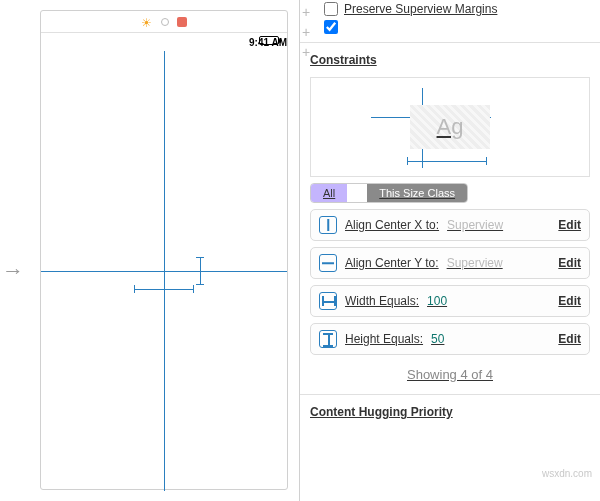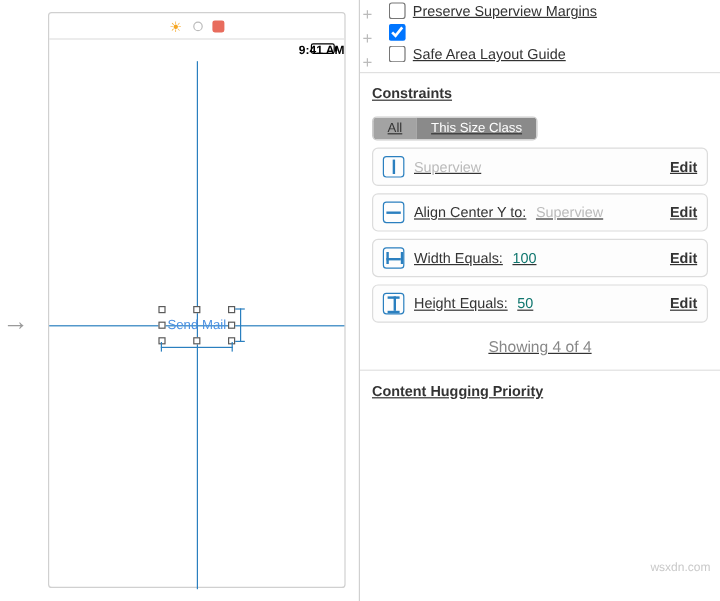--- a/index.html
+++ b/index.html
@@ -41,22 +41,22 @@
 .section-header { font-weight: 600; padding: 10px 10px 6px; border-top: 1px solid #e0e0e0; margin-top: 6px; }
 .constraints-preview { margin: 4px 10px; height: 100px; border: 1px solid #e0e0e0; display: flex; align-items: center; justify-content: center; position: relative; }
 .ag-box { width: 80px; height: 44px; background: repeating-linear-gradient(45deg, #eee, #eee 3px, #f7f7f7 3px, #f7f7f7 6px); display: flex; align-items: center; justify-content: center; color: #bbb; font-size: 22px; position: relative; }
 .cp-line { position: absolute; background: #2a7fbf; }
 .cp-v { width: 1px; height: 80px; left: 40%; top: 10px; }
 .cp-h { height: 1px; width: 120px; top: 40%; left: 60px; }
 .cp-dim { height: 1px; width: 80px; bottom: 14px; left: 96px; }
 .cp-dim::before, .cp-dim::after { content: ""; position: absolute; width: 1px; height: 8px; background: #2a7fbf; top: -4px; }
 .cp-dim::before { left: 0; } .cp-dim::after { right: 0; }
 .seg { display: flex; margin: 6px 10px; border: 1px solid #ccc; border-radius: 4px; overflow: hidden; width: fit-content; }
-.seg-btn { padding: 3px 12px; font-size: 11px; background: #a3a3a3; cursor: pointer; }
-.seg-btn.active { background: #8a8a8a; color: #fff; }
+.seg-btn { padding: 3px 12px; font-size: 11px; background: #c4b5fd; cursor: pointer; }
+.seg-btn.active { background: #8a8a8a; color: #fff; margin-left: 20px; }
 .constraint-row { display: flex; align-items: center; margin: 6px 10px; border: 1px solid #dcdcdc; border-radius: 5px; padding: 6px 8px; background: #fdfdfd; gap: 8px; }
 .c-icon { width: 18px; height: 18px; border: 1.5px solid #2a7fbf; border-radius: 3px; position: relative; flex-shrink: 0; }
 .c-icon.cx::after { content: ""; position: absolute; left: 50%; top: 2px; bottom: 2px; width: 1.5px; background: #2a7fbf; transform: translateX(-50%); }
 .c-icon.cy::after { content: ""; position: absolute; top: 50%; left: 2px; right: 2px; height: 1.5px; background: #2a7fbf; transform: translateY(-50%); }
 .c-icon.w::before { content: ""; position: absolute; top: 50%; left: 2px; right: 2px; height: 1.5px; background: #2a7fbf; }
 .c-icon.w::after { content: ""; position: absolute; left: 2px; top: 3px; bottom: 3px; width: 1.5px; background: #2a7fbf; box-shadow: 12px 0 0 #2a7fbf; }
 .c-icon.h::before { content: ""; position: absolute; left: 50%; top: 2px; bottom: 2px; width: 1.5px; background: #2a7fbf; }
 .c-icon.h::after { content: ""; position: absolute; top: 2px; left: 3px; right: 3px; height: 1.5px; background: #2a7fbf; box-shadow: 0 12px 0 #2a7fbf; }
 .c-label { flex: 0 0 auto; }
 .c-val { color: #bbb; flex: 1; }
@@ -76,31 +76,20 @@
       <span class="tb-icon" style="width:8px;height:8px;border-radius:50%;border:1.5px solid #bbb;"></span>
       <span class="tb-icon tb-stop"></span>
     </div>
     <div class="device-status">
       <span>9:41 AM</span>
       <span class="battery"><span class="battery-fill"></span></span>
     </div>
     <div class="canvas-body">
       <div class="guide-v"></div>
       <div class="guide-h"></div>
-      <div class="button-el">
-        <span>Send Mail</span>
-        <span class="handle h-tl"></span>
-        <span class="handle h-tm"></span>
-        <span class="handle h-tr"></span>
-        <span class="handle h-ml"></span>
-        <span class="handle h-mr"></span>
-        <span class="handle h-bl"></span>
-        <span class="handle h-bm"></span>
-        <span class="handle h-br"></span>
-      </div>
       <div class="dim-line dim-bottom"></div>
       <div class="dim-line dim-right"></div>
     </div>
   </div>
 </div>
 
 <div class="plus-col">
   <span>+</span>
   <span>+</span>
   <span>+</span>
@@ -108,36 +97,41 @@
 
 <div class="inspector">
 
   <div class="check-row">
     <input type="checkbox" style="">
     <span>Preserve Superview Margins</span>
   </div>
   <div class="check-row">
     <input type="checkbox" checked="" style="">
   </div>
-  <div class="check-row">
-    <input type="checkbox" style="">
-    <span>Safe Area Layout Guide</span>
-  </div>
 
   <div class="section-header">Constraints</div>
 
+  <div class="constraints-preview">
+    <div class="cp-line cp-v"></div>
+    <div class="cp-line cp-h"></div>
+    <div class="ag-box">
+      <span>Ag</span>
+    </div>
+    <div class="cp-line cp-dim"></div>
+  </div>
 
   <div class="seg">
     <div class="seg-btn">All</div>
     <div class="seg-btn active">This Size Class</div>
   </div>
 
   <div id="constraint-list">
       <div class="constraint-row">
         <span class="c-icon cx"></span>
+        <span class="c-label">Align Center X to:</span>
         <span class="c-val ">Superview</span>
         <span class="c-edit">Edit</span>
       </div>
       <div class="constraint-row">
         <span class="c-icon cy"></span>
         <span class="c-label">Align Center Y to:</span>
         <span class="c-val ">Superview</span>
         <span class="c-edit">Edit</span>
       </div>
       <div class="constraint-row">

